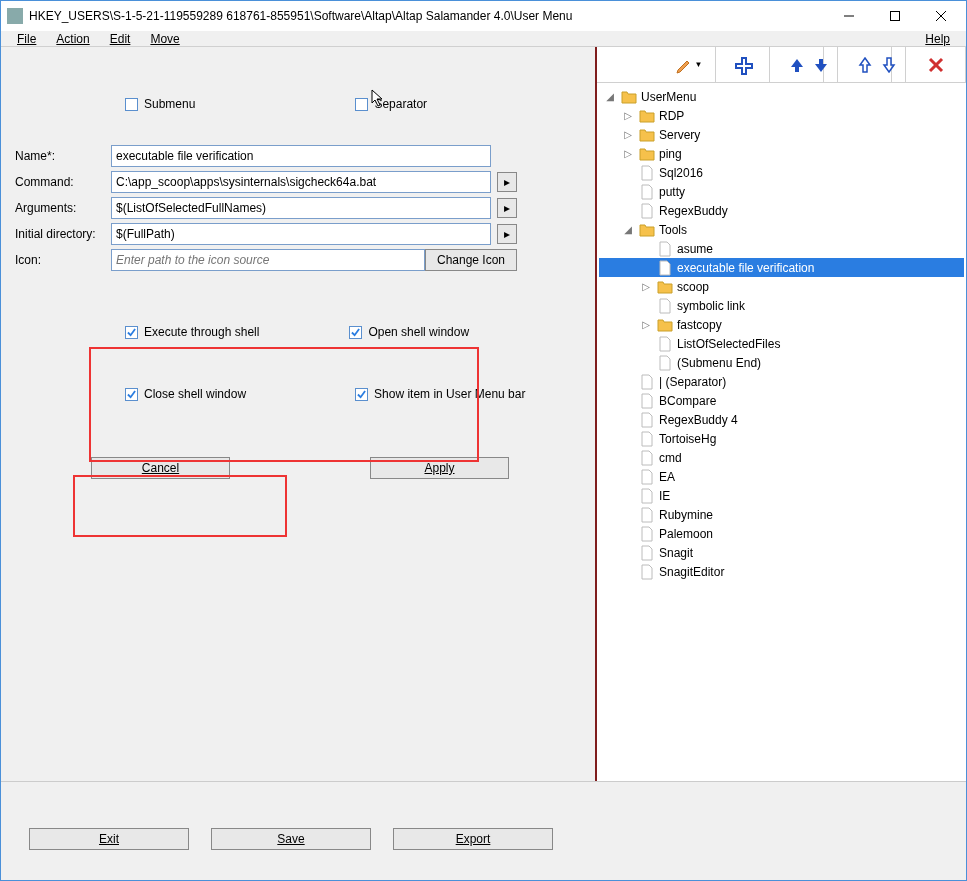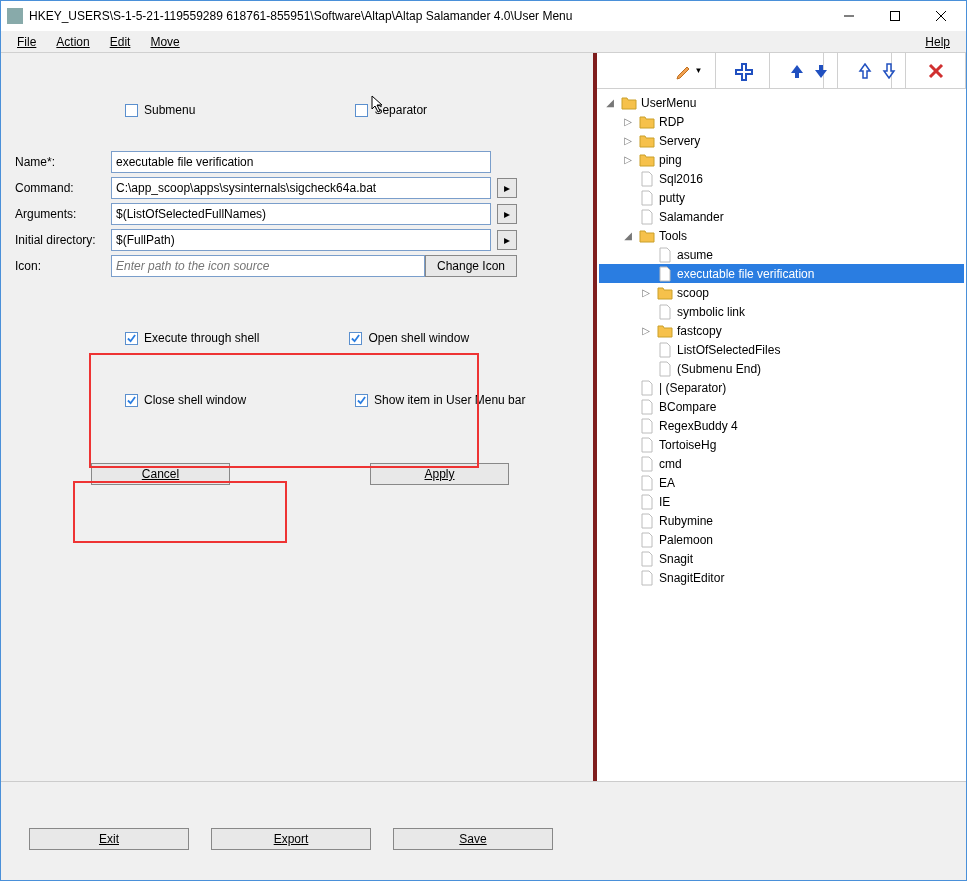--- a/index.html
+++ b/index.html
@@ -4,26 +4,26 @@
 <style>
 * { box-sizing: border-box; font-family: "Segoe UI", Tahoma, sans-serif; font-size: 12px; }
 body { margin: 0; background: #fff; }
 .window { width: 967px; height: 881px; border: 1px solid #4a90d9; background: #f0f0f0; display: flex; flex-direction: column; }
 .titlebar { height: 30px; background: #fff; display: flex; align-items: center; padding: 0 2px 0 6px; }
 .titlebar .app-icon { width:16px; height:16px; background:#8aa; margin-right:6px; }
 .titlebar .title { flex:1; color:#000; white-space:nowrap; overflow:hidden; }
 .titlebar .winbtns { display:flex; }
 .titlebar .winbtn { width:46px; height:30px; display:flex; align-items:center; justify-content:center; }
 .titlebar .winbtn svg { width:10px; height:10px; }
-.menubar { height:22px; background:#f0f0f0; border-bottom:1px solid #d0d0d0; display:flex; align-items:center; padding:0 6px; }
+.menubar { height:16px; background:#f0f0f0; border-bottom:1px solid #d0d0d0; display:flex; align-items:center; padding:0 6px; }
 .menubar .menuitem { padding:2px 10px; text-decoration:underline; text-decoration-color:rgba(0,0,0,0); }
 .menubar .menuitem .ul { text-decoration:underline; }
 .menubar .spacer { flex:1; }
 .body { flex:1; display:flex; overflow:hidden; }
-.leftpane { width:596px; display:flex; flex-direction:column; border-right:4px solid #7f1d1d; }
+.leftpane { width:596px; display:flex; flex-direction:column; border-right:2px solid #7f1d1d; }
 .formarea { flex:1; padding:10px 14px; position:relative; }
 .bottom-sep { border-top:1px solid #ccc; margin-top:auto; }
 .bottombar { padding:46px 28px 30px; display:flex; gap:22px; width:596px; }
 .bottombar button { flex:0 0 160px; }
 .row { display:flex; align-items:center; margin-bottom:4px; }
 .row .lbl { width:96px; }
 .row input.text { flex:1; height:22px; border:1px solid #7a9ecb; padding:2px 4px; background:#fff; }
 .row .arrowbtn { width:20px; height:20px; border:1px solid #888; background:#e8e8e8; margin-left:6px; display:flex; align-items:center; justify-content:center; }
 .checkrow { display:flex; gap:40px; margin:8px 0 8px 110px; }
 .chk { display:flex; align-items:center; gap:6px; }
@@ -265,21 +265,21 @@
             <svg class="icon" viewBox="0 0 16 16">
               <path class="file-icon" d="M3 1 h7 l3 3 v11 h-10 z"></path>
             </svg>
             <span class="label">putty</span>
           </div>
           <div class="treeitem" style="padding-left: 22px;">
             <span class="exp"></span>
             <svg class="icon" viewBox="0 0 16 16">
               <path class="file-icon" d="M3 1 h7 l3 3 v11 h-10 z"></path>
             </svg>
-            <span class="label">Salamander</span>
+            <span class="label">RegexBuddy</span>
           </div>
           <div class="treeitem" style="padding-left: 22px;">
             <span class="exp">◢</span>
             <svg class="icon" viewBox="0 0 16 16">
               <path class="folder-icon" d="M1 3 h5 l1 2 h8 v9 h-14 z"></path>
             </svg>
             <span class="label">Tools</span>
           </div>
           <div class="treeitem" style="padding-left: 40px;">
             <span class="exp"></span>
@@ -407,16 +407,16 @@
             </svg>
             <span class="label">SnagitEditor</span>
           </div>
         </div>
     </div>
   </div>
 
   <div class="bottom-sep"></div>
   <div class="bottombar">
     <button class="btn"><u>Exit</u></button>
+    <button class="btn"><u>Save</u></button>
     <button class="btn"><u>Export</u></button>
-    <button class="btn"><u>Save</u></button>
   </div>
 </div>
 
 </body></html>

